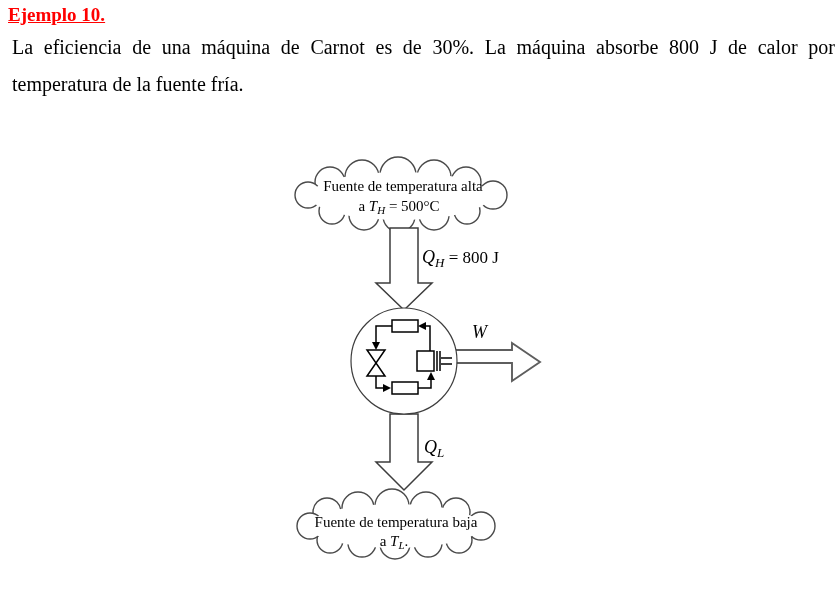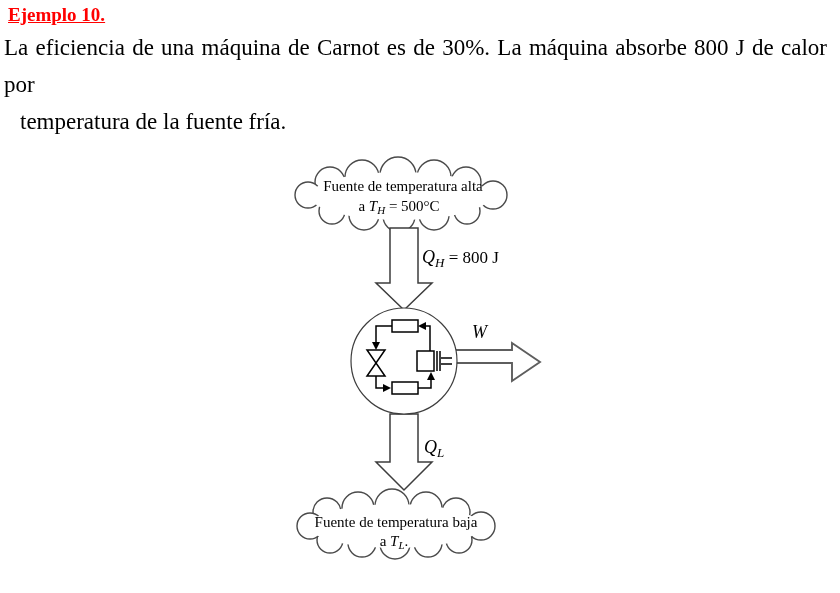--- a/index.html
+++ b/index.html
@@ -20,35 +20,34 @@
     left: 8px;
     top: 3px;
     font-size: 19px;
     font-weight: bold;
     color: #ff0000;
     text-decoration: underline;
     line-height: 24px;
   }
   .paragraph {
     position: absolute;
-    left: 4px;
+    left: 12px;
     top: 29px;
     width: 823px;
-    font-size: 23px;
+    font-size: 20px;
   }
   .para-line {
     line-height: 37px;
     text-align: justify;
     text-align-last: justify;
     white-space: normal;
   }
   .para-line.last {
     text-align: center;
     text-align-last: left;
-    margin-left: 16px;
   }
   .diagram-svg {
     position: absolute;
     left: 0;
     top: 0;
     width: 840px;
     height: 593px;
   }
   .cloud-bump { fill: #ffffff; stroke: #4a4a4a; stroke-width: 1.4; }
   .cloud-cover { fill: #ffffff; stroke: none; }

